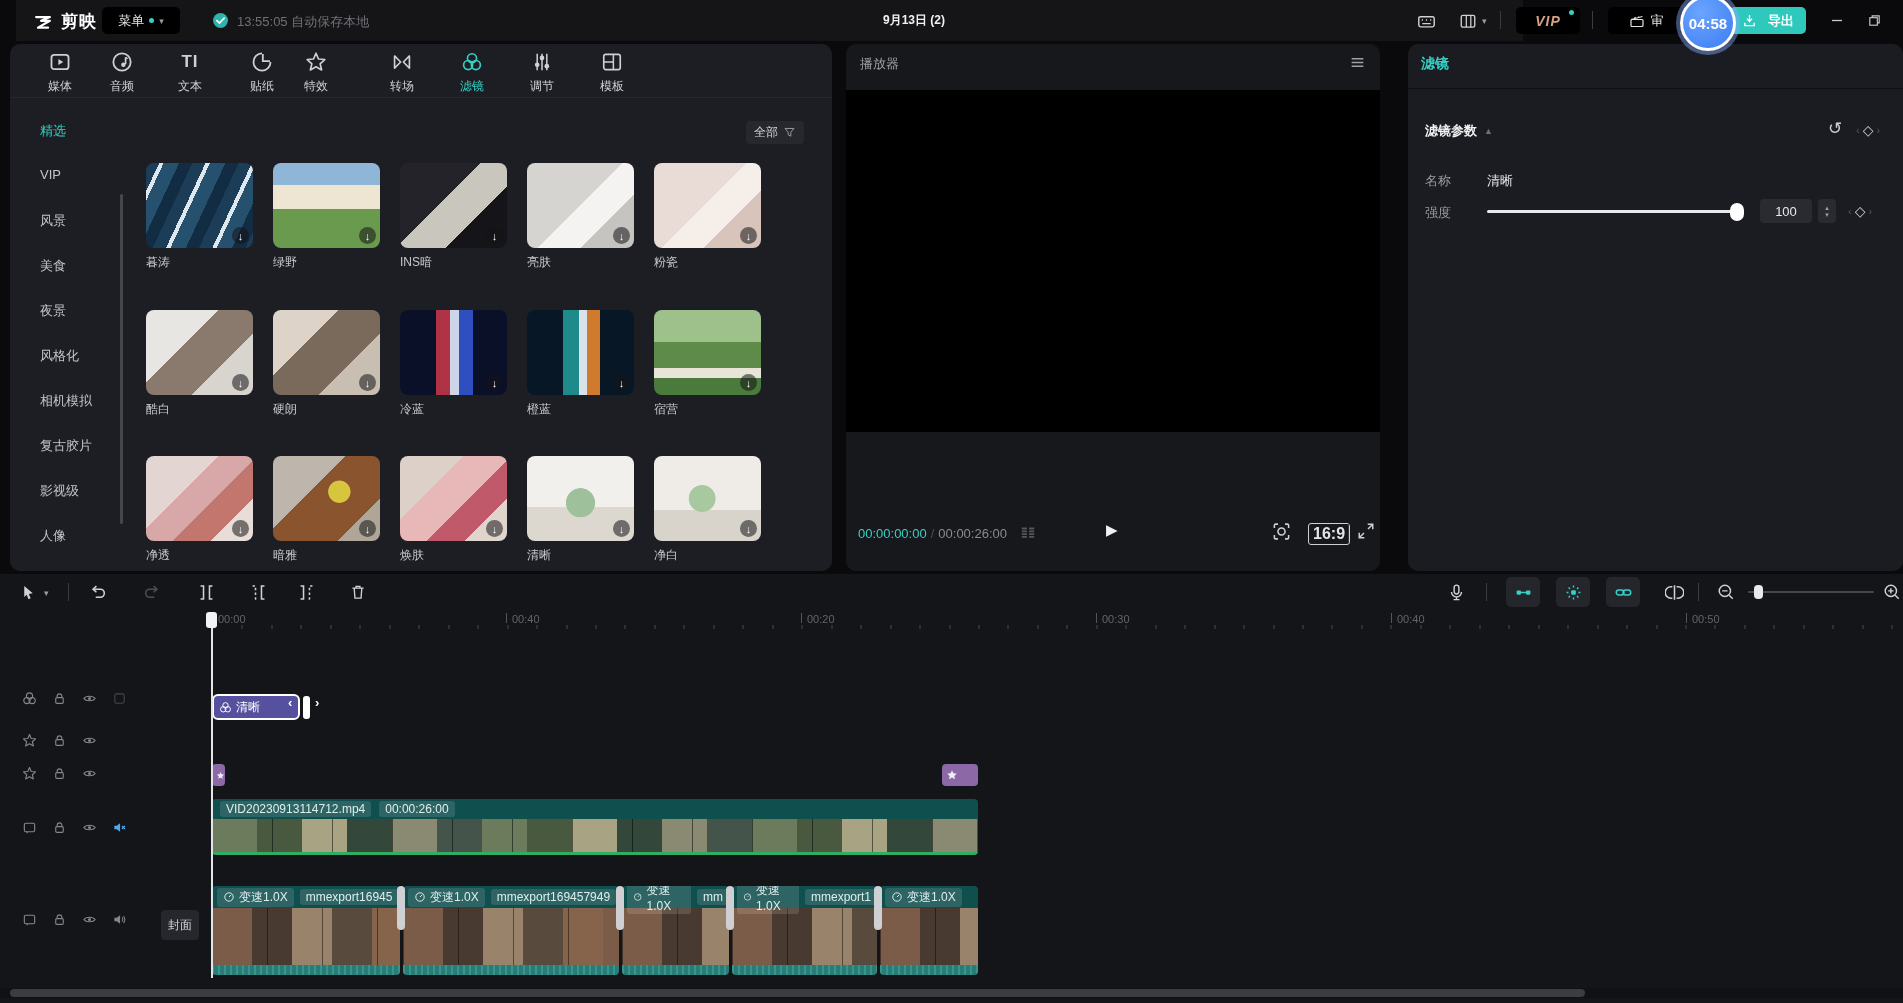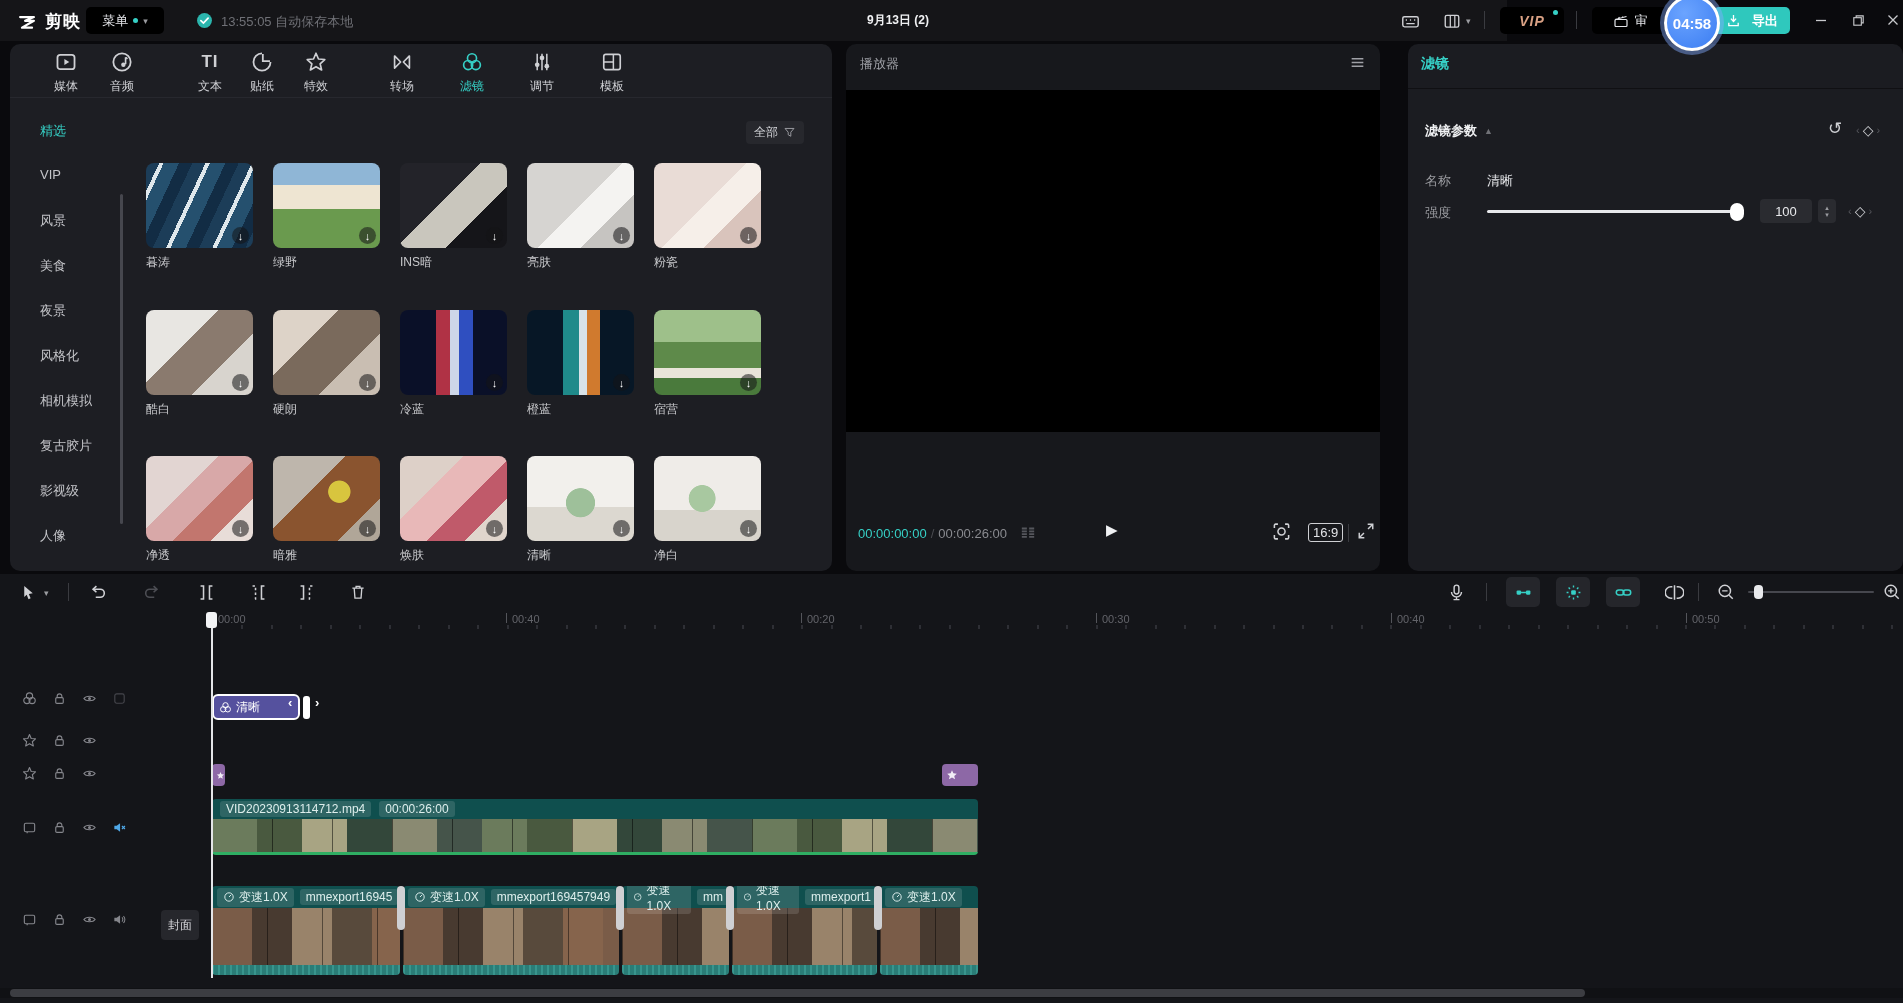--- a/index.html
+++ b/index.html
@@ -1,20 +1,20 @@
 <!DOCTYPE html>
 <html><head>
 <meta charset="utf-8">
 <style>
   html,body{margin:0;padding:0;background:#0a0a0d;width:1903px;height:1003px;overflow:hidden;
     font-family:"Liberation Sans","DejaVu Sans",sans-serif;-webkit-font-smoothing:antialiased;color:#d5d6da;}
   .abs{position:absolute;}
   svg.ic{display:block;}
   
-  .topbar{position:absolute;left:0;top:0;width:1507px;height:41px;background:#151518;}
+  .topbar{position:absolute;left:16px;top:0;width:1507px;height:41px;background:#151518;}
   .logo-text{font-weight:bold;font-size:17px;color:#fff;letter-spacing:1px;}
   .chip{background:#000000;border-radius:5px;display:flex;align-items:center;justify-content:center;gap:5px;color:#e3e4e8;font-size:13px;}
   .tealdot{width:5px;height:5px;border-radius:50%;background:#36d0c6;}
   .autosave{color:#6f7076;font-size:13px;}
   .doc-title{color:#f0f1f3;font-size:12px;font-weight:bold;text-align:center;}
   .vip-text{font-style:italic;font-weight:bold;font-size:14px;color:#d9a184;letter-spacing:1px;}
   .timer-bubble{position:absolute;left:1664px;top:-5px;width:50px;height:50px;border-radius:50%;
     background:radial-gradient(circle at 35% 30%,#6ba4ff,#3b7df2);border:3px solid #fff;box-shadow:0 0 0 4px rgba(130,170,255,.45);
     display:flex;align-items:center;justify-content:center;color:#fff;font-size:15px;font-weight:bold;z-index:6;}
   .export-chip{position:absolute;left:1714px;top:7px;width:76px;height:27px;border-radius:5px;background:#2fc8bd;
@@ -57,21 +57,21 @@
   .t12{background:radial-gradient(circle at 62% 42%,#d8c53e 0 13%,rgba(0,0,0,0) 14%),linear-gradient(135deg,#beb6ac 0 38%,#8a542f 38% 78%,#b0a698 78%);}
   .t13{background:linear-gradient(135deg,#ddd0c8 0 33%,#e8b8b8 33% 58%,#c05a6a 58% 78%,#e0d5cc 78%);}
   .t14{background:radial-gradient(circle at 50% 55%,#9ec09a 0 20%,rgba(0,0,0,0) 21%),linear-gradient(180deg,#f2f0ec 0 60%,#dcd8d0 60%);}
   .t15{background:radial-gradient(circle at 45% 50%,#a8c8a0 0 18%,rgba(0,0,0,0) 19%),linear-gradient(180deg,#efece8 0 64%,#d8d4cc 64%);}
   
   .player-title{color:#9fa0a6;font-size:13px;}
   .video-area{position:absolute;left:0;top:46px;width:534px;height:342px;background:#000;}
   .timecode-cur{color:#36d0c6;font-size:13px;}
   .timecode-sep{color:#4a4b50;font-size:13px;margin:0 4px;}
   .timecode-dur{color:#8a8b90;font-size:13px;}
-  .ratio-chip{border:1.5px solid #cfd0d4;border-radius:3px;color:#e3e4e8;font-size:13px;font-weight:normal;padding:1px 4px;}
+  .ratio-chip{border:1.5px solid #cfd0d4;border-radius:3px;color:#e3e4e8;font-size:16px;font-weight:bold;padding:1px 4px;}
   
   .insp-title{color:#36d0c6;font-size:14px;font-weight:bold;}
   .insp-divider{position:absolute;left:0;top:44px;width:495px;height:1px;background:#101013;}
   .insp-section{color:#f0f1f3;font-size:13px;font-weight:bold;}
   .insp-label{color:#9b9ca1;font-size:13px;}
   .insp-value{color:#e8e9ec;font-size:13px;}
   .kf{color:#cfd0d4;font-size:14px;}
   .kf-arrow{color:#55565c;font-size:11px;}
   .slider-track{position:absolute;left:79px;top:8px;width:252px;height:3px;border-radius:2px;background:#e8e9ec;}
   .slider-knob{position:absolute;left:322px;top:1px;width:14px;height:18px;border-radius:7px;background:#fff;}
@@ -357,37 +357,37 @@
     </span>
   <span class="winbtn abs" style="left:1884px;top:11px;">
       <svg class="ic" width="16" height="16" viewBox="0 0 16 16">
         <use href="#s-close"></use>
       </svg>
     </span>
 </div>
 
 <div class="panel panel-left">
   <div class="tabrow">
-    <div class="tab" style="left:24px;font-family:Liberation Serif, serif;">
+    <div class="tab" style="left:18px;font-family:Liberation Serif, serif;">
         <span class="glyph">
           <svg class="ic" width="22" height="22" viewBox="0 0 16 16">
             <use href="#s-playsq"></use>
           </svg>
         </span>
         <span>媒体</span>
       </div>
     <div class="tab" style="left:80px;">
         <span class="glyph">
           <svg class="ic" width="22" height="22" viewBox="0 0 16 16">
             <use href="#s-music"></use>
           </svg>
         </span>
         <span>音频</span>
       </div>
-    <div class="tab" style="left:168px;">
+    <div class="tab" style="left:148px;">
         <span class="glyph" style="font-size:17px;font-weight:bold;letter-spacing:1px;">TI</span>
         <span>文本</span>
       </div>
     <div class="tab" style="left:220px;">
         <span class="glyph">
           <svg class="ic" width="22" height="22" viewBox="0 0 16 16">
             <use href="#s-sticker"></use>
           </svg>
         </span>
         <span>贴纸</span>

